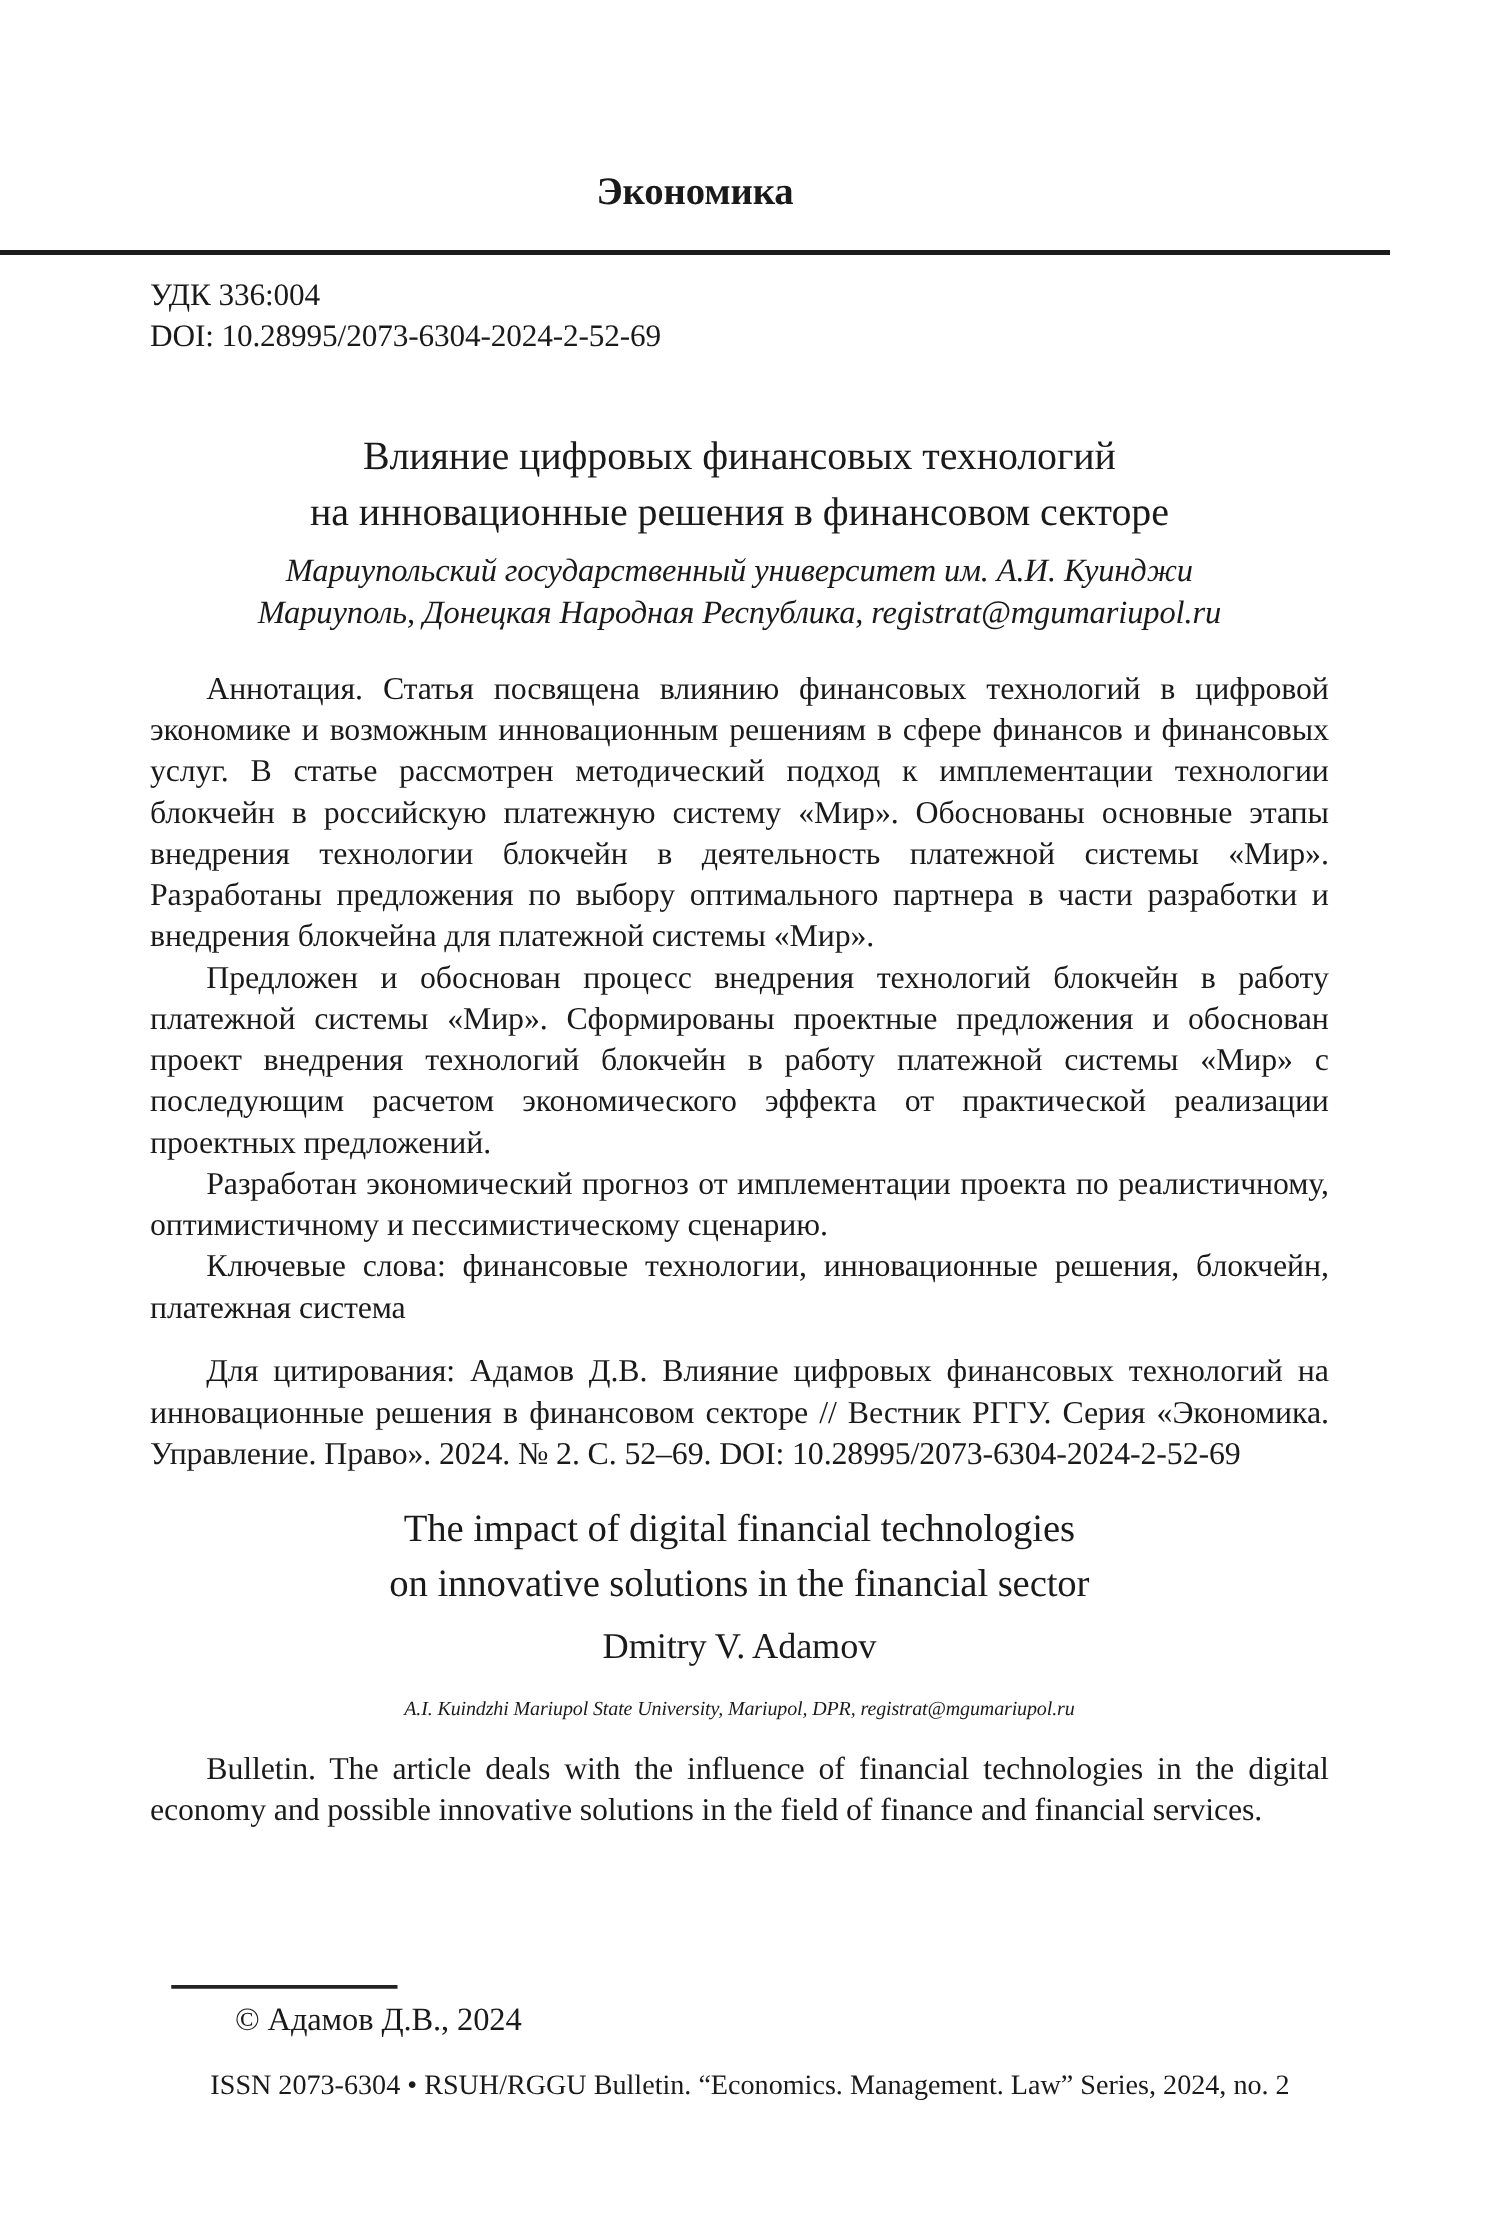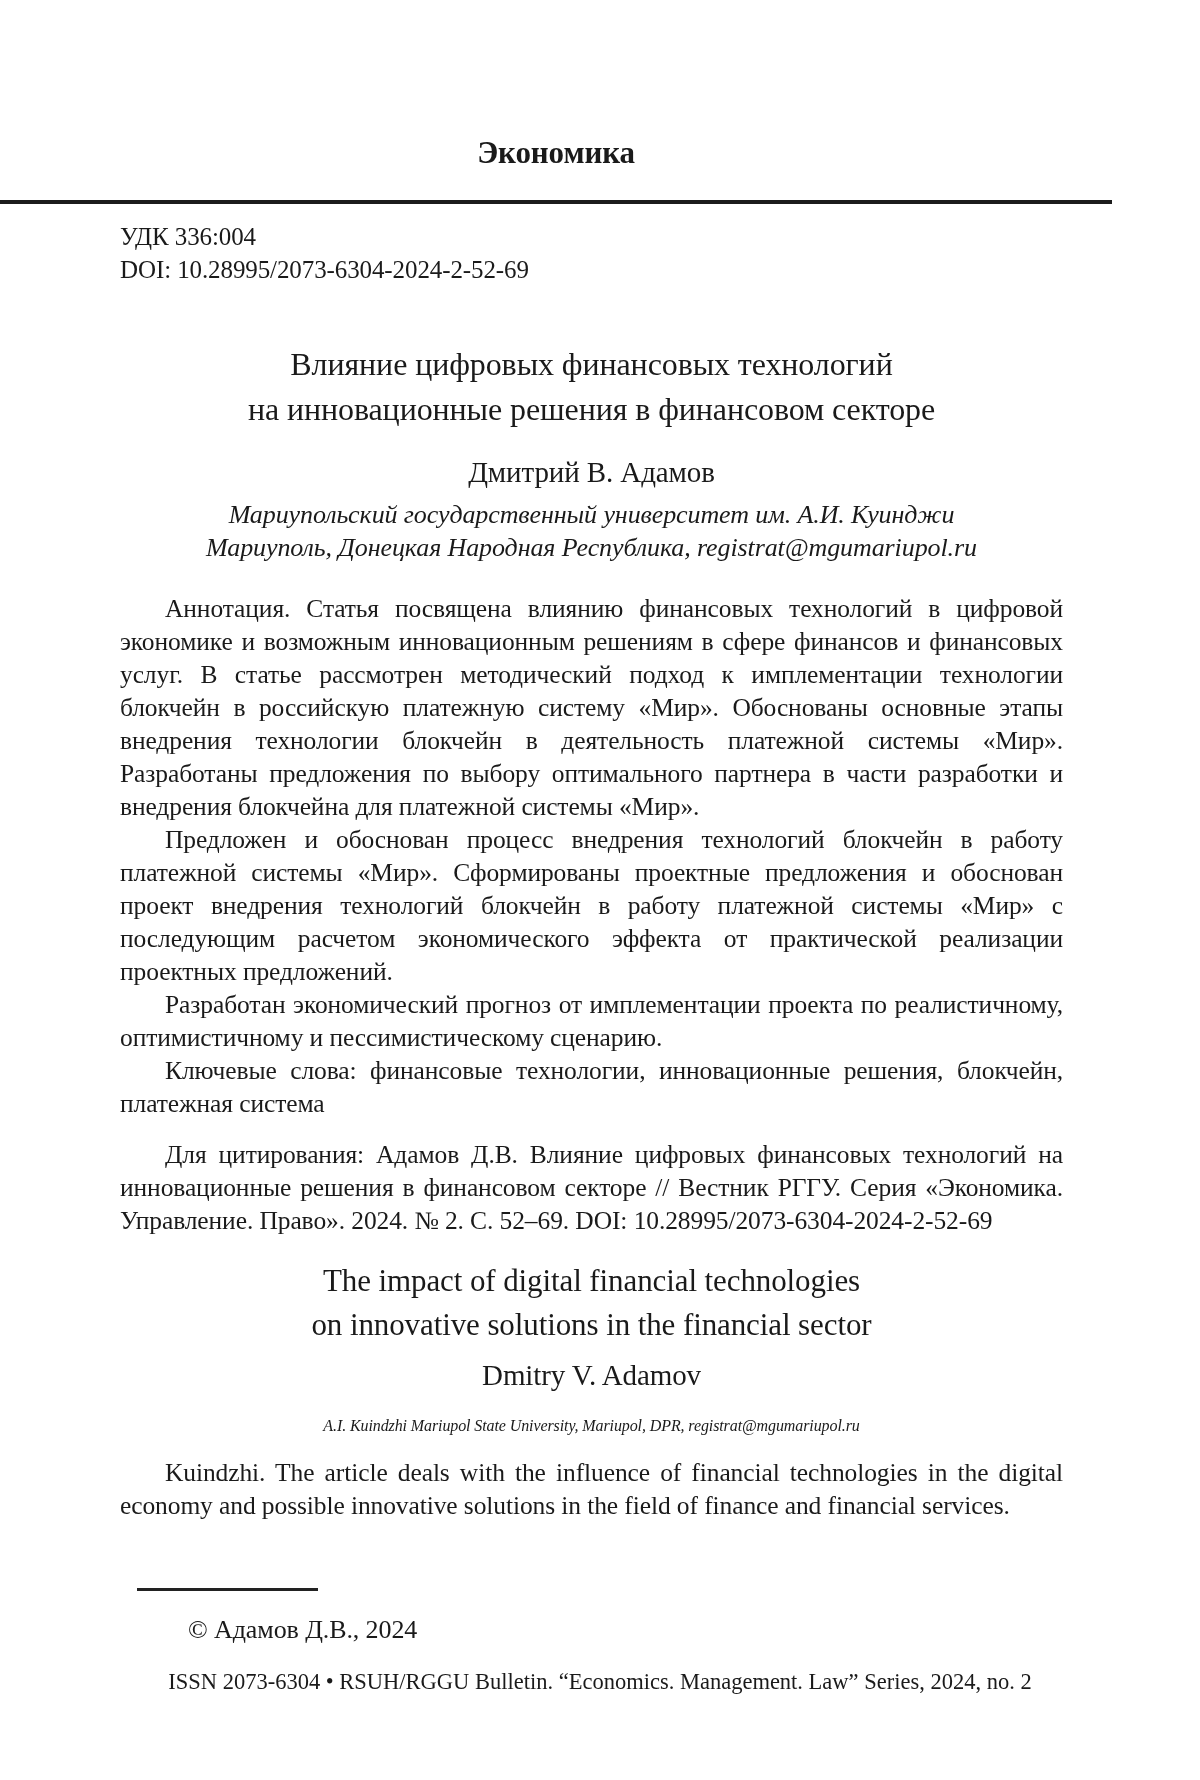--- a/index.html
+++ b/index.html
@@ -97,21 +97,21 @@
     left: 0;
     width: 1200px;
   }
   .footnote-rule {
     margin-left: 137px;
     width: 181px;
     height: 0;
     border-top: 3px solid #222222;
   }
   .copyright {
-    margin-top: 22px;
+    margin-top: 8px;
     margin-left: 188px;
     font-size: 26px;
     line-height: 34px;
   }
   .issn-line {
     margin-top: 20px;
     text-align: center;
     font-size: 22.5px;
     line-height: 30px;
     letter-spacing: 0;
@@ -131,21 +131,20 @@
     <div class="meta">
       <div>УДК 336:004</div>
       <div>DOI: 10.28995/2073-6304-2024-2-52-69</div>
     </div>
 
     <h1 class="title-ru">
       <span class="title-line">Влияние цифровых финансовых технологий</span>
       <span class="title-line">на инновационные решения в финансовом секторе</span>
     </h1>
 
-    <div class="author-ru">Дмитрий В. Адамов</div>
 
     <div class="affil-ru">
       <span class="affil-line">Мариупольский государственный университет им. А.И. Куинджи</span>
       <span class="affil-line">Мариуполь, Донецкая Народная Республика, registrat@mgumariupol.ru</span>
     </div>
 
     <div class="body-block">
       <p class="para"><span class="ital">Аннотация.</span><span> Статья посвящена влиянию финансовых технологий в цифровой экономике и возможным инновационным решениям в сфере финансов и финансовых услуг. В статье рассмотрен методический подход к имплементации технологии блокчейн в российскую платежную систему «Мир». Обоснованы основные этапы внедрения технологии блокчейн в деятельность платежной системы «Мир». Разработаны предложения по выбору оптимального партнера в части разработки и внедрения блокчейна для платежной системы «Мир».</span></p>
       <p class="para">Предложен и обоснован процесс внедрения технологий блокчейн в работу платежной системы «Мир». Сформированы проектные предложения и обоснован проект внедрения технологий блокчейн в работу платежной системы «Мир» с последующим расчетом экономического эффекта от практической реализации проектных предложений.</p>
       <p class="para">Разработан экономический прогноз от имплементации проекта по реалистичному, оптимистичному и пессимистическому сценарию.</p>
@@ -159,21 +158,21 @@
     <h2 class="title-en">
       <span class="title-line">The impact of digital financial technologies</span>
       <span class="title-line">on innovative solutions in the financial sector</span>
     </h2>
 
     <div class="author-en">Dmitry V. Adamov</div>
 
     <div class="affil-en">A.I. Kuindzhi Mariupol State University, Mariupol, DPR, registrat@mgumariupol.ru</div>
 
     <div class="abstract-en">
-      <p class="para"><span class="ital">Kuindzhi.</span><span> The article deals with the influence of financial technologies in the digital economy and possible innovative solutions in the field of finance and financial services.</span></p>
+      <p class="para"><span class="ital">Bulletin.</span><span> The article deals with the influence of financial technologies in the digital economy and possible innovative solutions in the field of finance and financial services.</span></p>
     </div>
 
   </div>
 
   <div class="page-footer">
     <div class="footnote-rule"></div>
     <div class="copyright">© Адамов Д.В., 2024</div>
     <div class="issn-line">ISSN 2073-6304 • RSUH/RGGU Bulletin. “Economics. Management. Law” Series, 2024, no. 2</div>
   </div>
 

